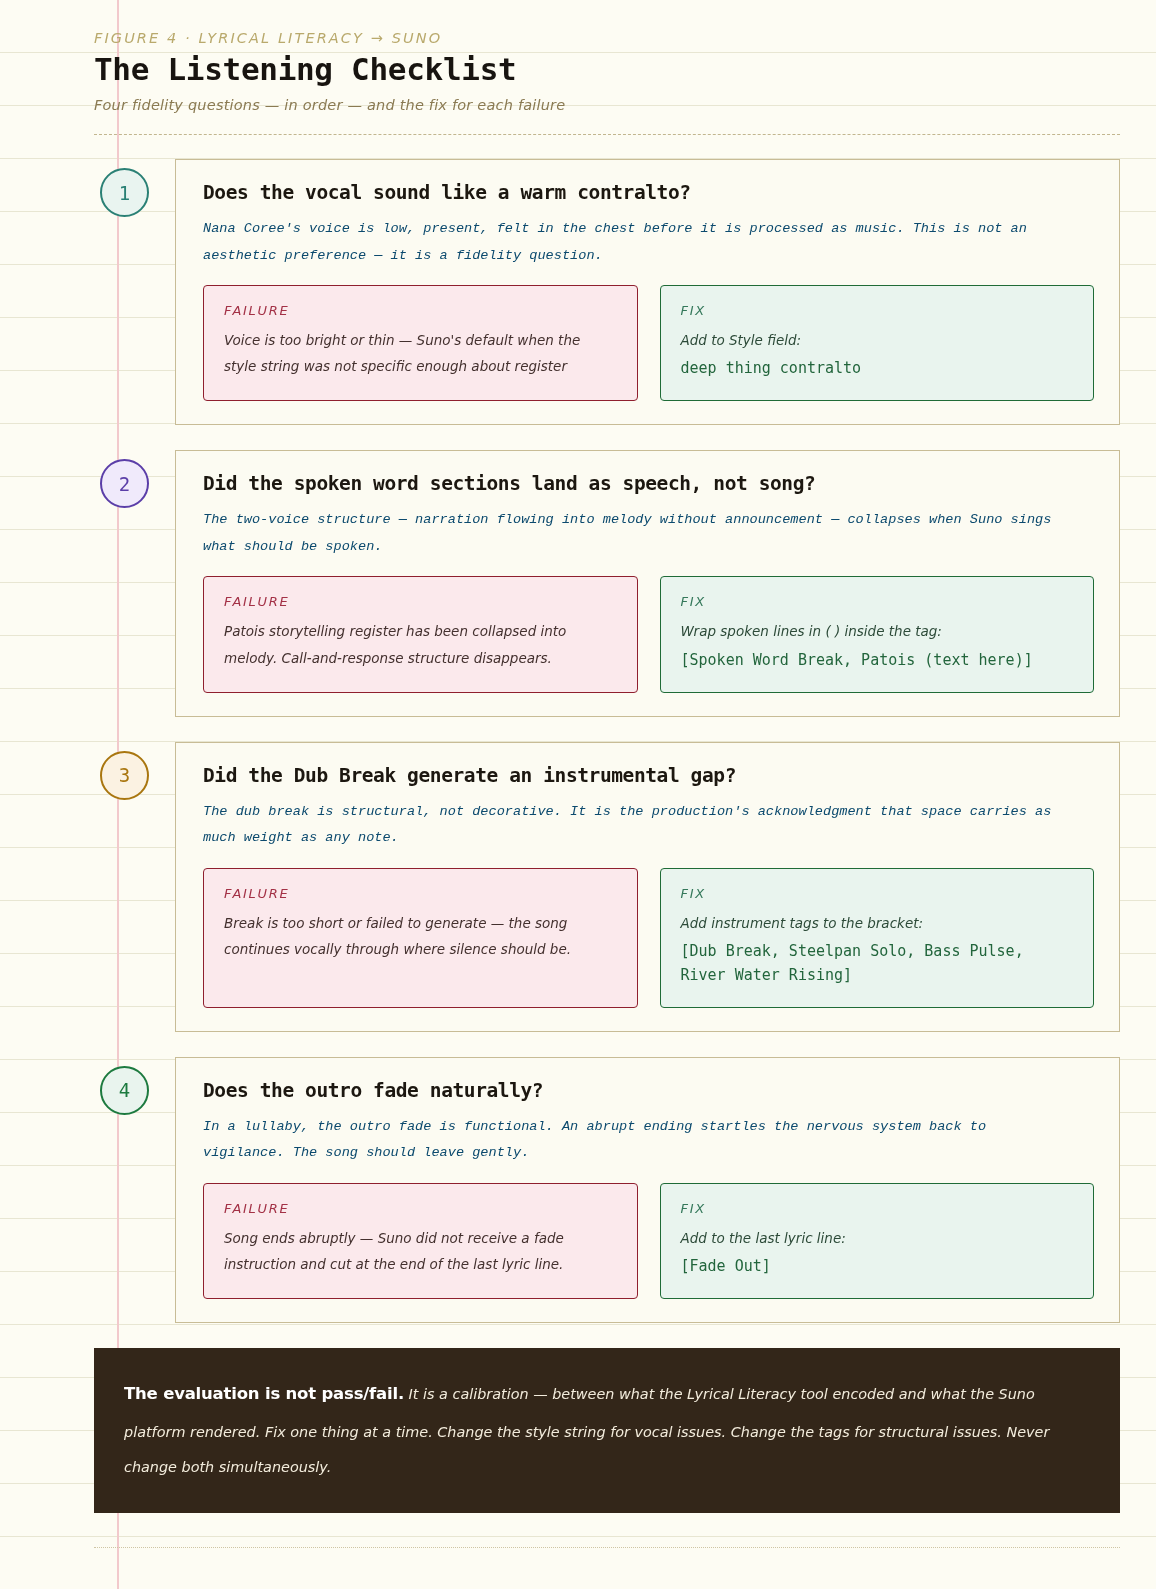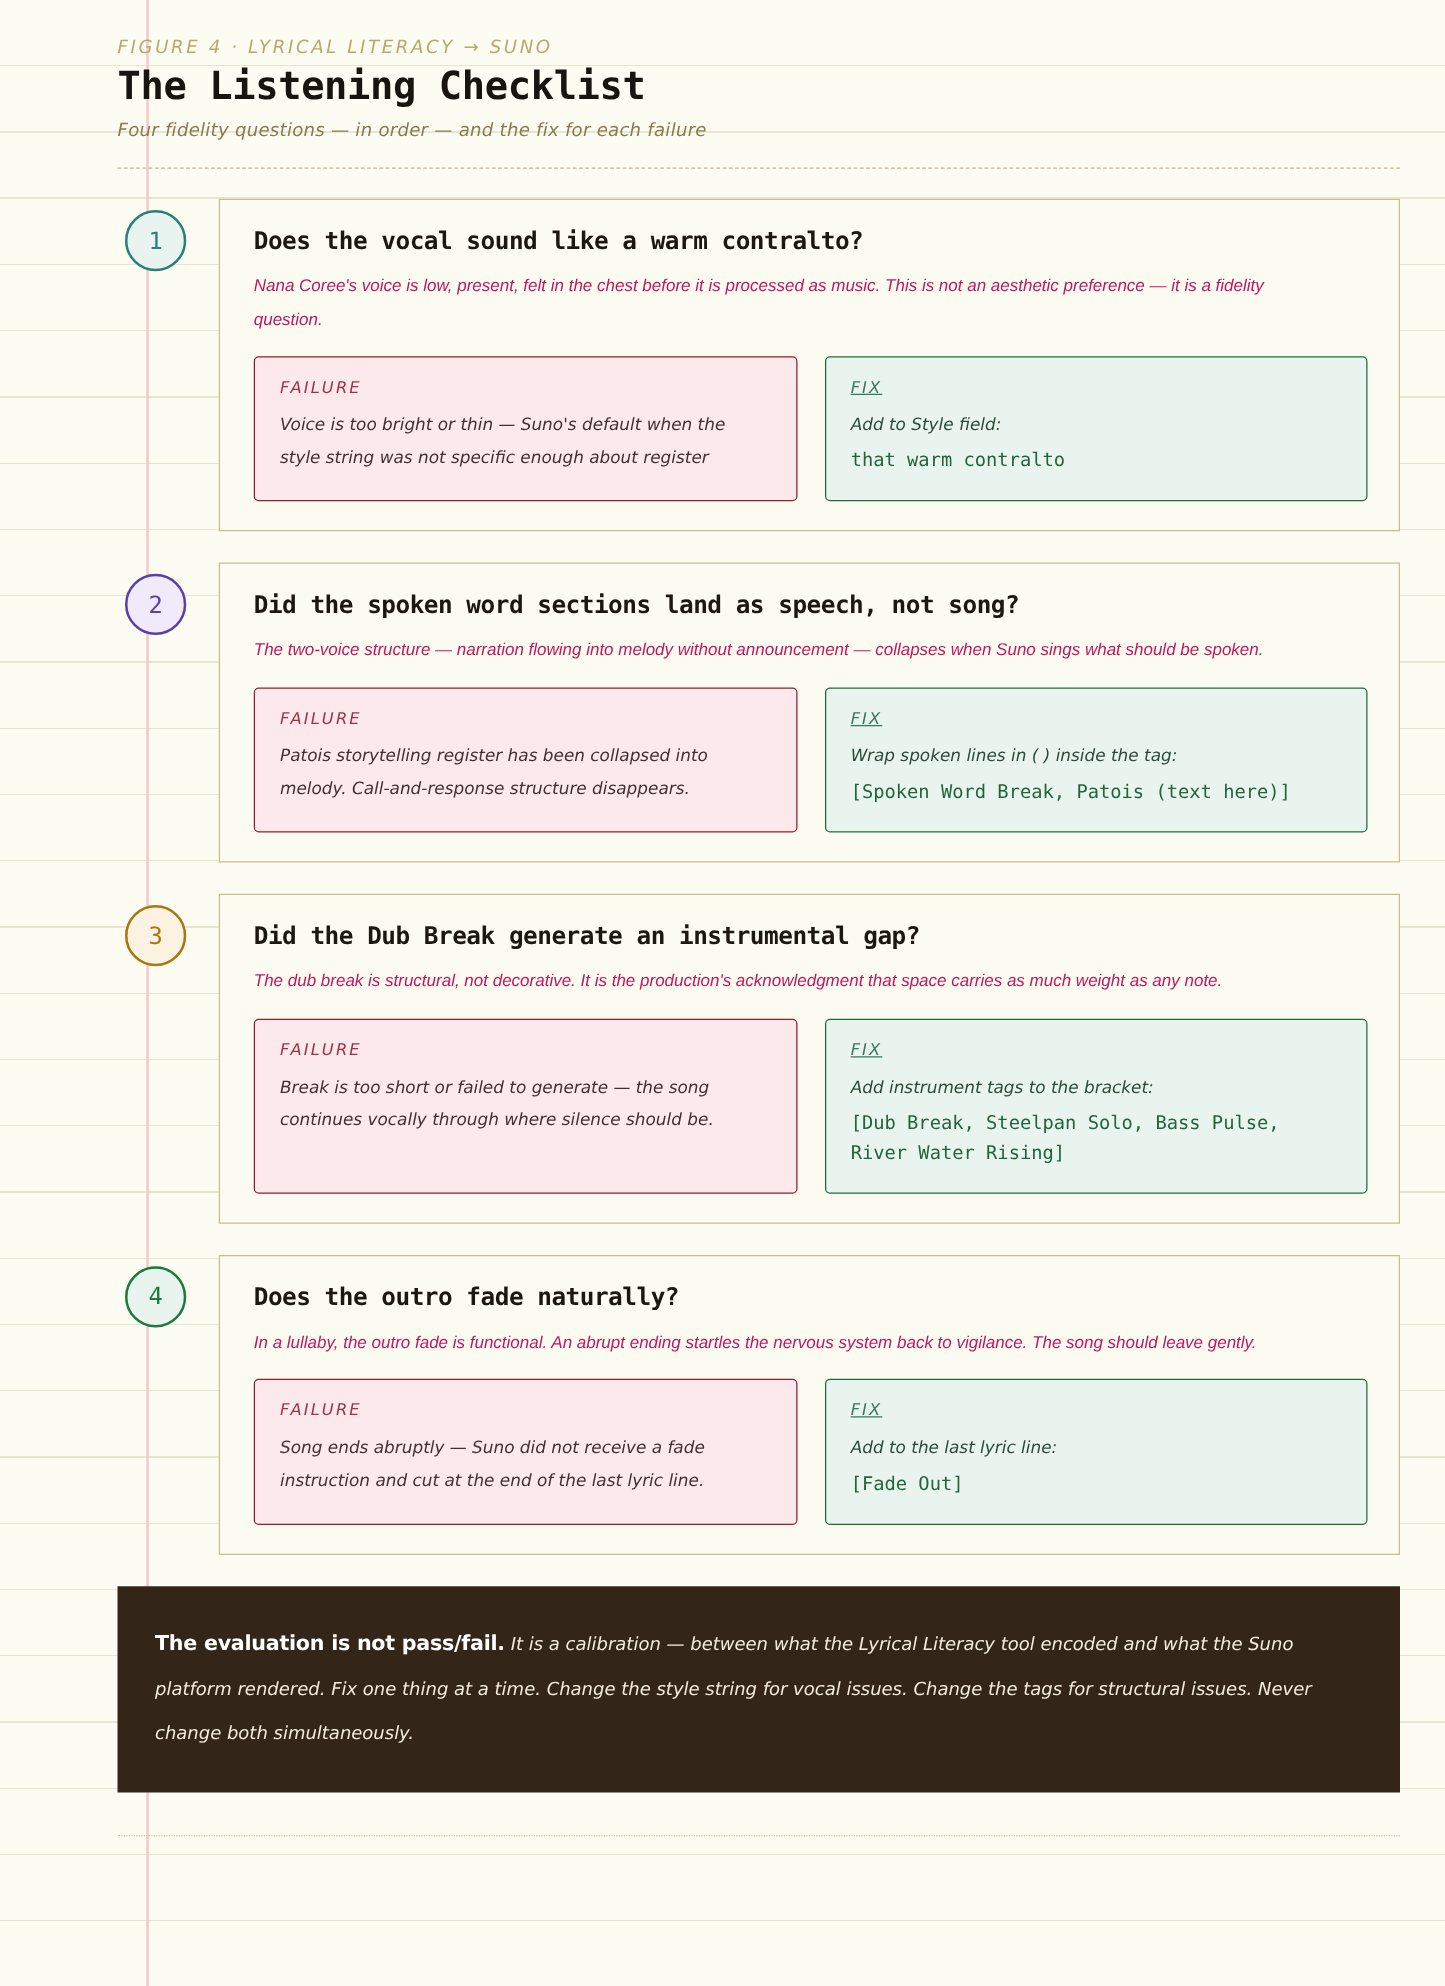--- a/index.html
+++ b/index.html
@@ -113,25 +113,25 @@
   }
   .card-title {
     font-family: "DejaVu Sans Mono", monospace;
     font-size: 19.5px;
     font-weight: bold;
     color: #1c1710;
     letter-spacing: -0.4px;
     margin-bottom: 12px;
   }
   .card-note {
-    font-family: Liberation Sans, sans-serif;
+    font-family: Liberation Mono, monospace;
     font-style: italic;
     font-size: 13.6px;
     line-height: 1.95;
-    color: #be185d;
+    color: #0c4a6e;
     margin-bottom: 16px;
     max-width: 855px;
   }
 
   .pair {
     display: flex;
     gap: 22px;
     align-items: stretch;
   }
   .pane {
@@ -148,21 +148,21 @@
     background: #e9f4ee;
   }
   .pane-label {
     font-family: "DejaVu Sans", sans-serif;
     font-style: italic;
     font-size: 13px;
     letter-spacing: 1.7px;
     margin-bottom: 9px;
   }
   .pane-fail .pane-label { color: #a33146; }
-  .pane-fix  .pane-label { color: #34785a; text-decoration: underline; }
+  .pane-fix  .pane-label { color: #34785a; }
 
   .pane-body {
     font-family: "DejaVu Sans", sans-serif;
     font-style: italic;
     font-size: 13.5px;
     line-height: 1.95;
   }
   .pane-fail .pane-body { color: #43302e; }
   .pane-fix  .pane-body { color: #2c4a38; }
 
@@ -226,21 +226,21 @@
         <div class="card-title">Does the vocal sound like a warm contralto?</div>
         <div class="card-note">Nana Coree's voice is low, present, felt in the chest before it is processed as music. This is not an aesthetic preference — it is a fidelity question.</div>
         <div class="pair">
           <div class="pane pane-fail">
             <div class="pane-label">FAILURE</div>
             <div class="pane-body">Voice is too bright or thin — Suno's default when the style string was not specific enough about register</div>
           </div>
           <div class="pane pane-fix">
             <div class="pane-label">FIX</div>
             <div class="pane-body">Add to Style field:</div>
-            <div class="code-line">that warm contralto</div>
+            <div class="code-line">deep thing contralto</div>
           </div>
         </div>
       </div>
     </div>
 
     <div class="item-row">
       <div class="badge b2">2</div>
       <div class="card">
         <div class="card-title">Did the spoken word sections land as speech, not song?</div>
         <div class="card-note">The two-voice structure — narration flowing into melody without announcement — collapses when Suno sings what should be spoken.</div>

